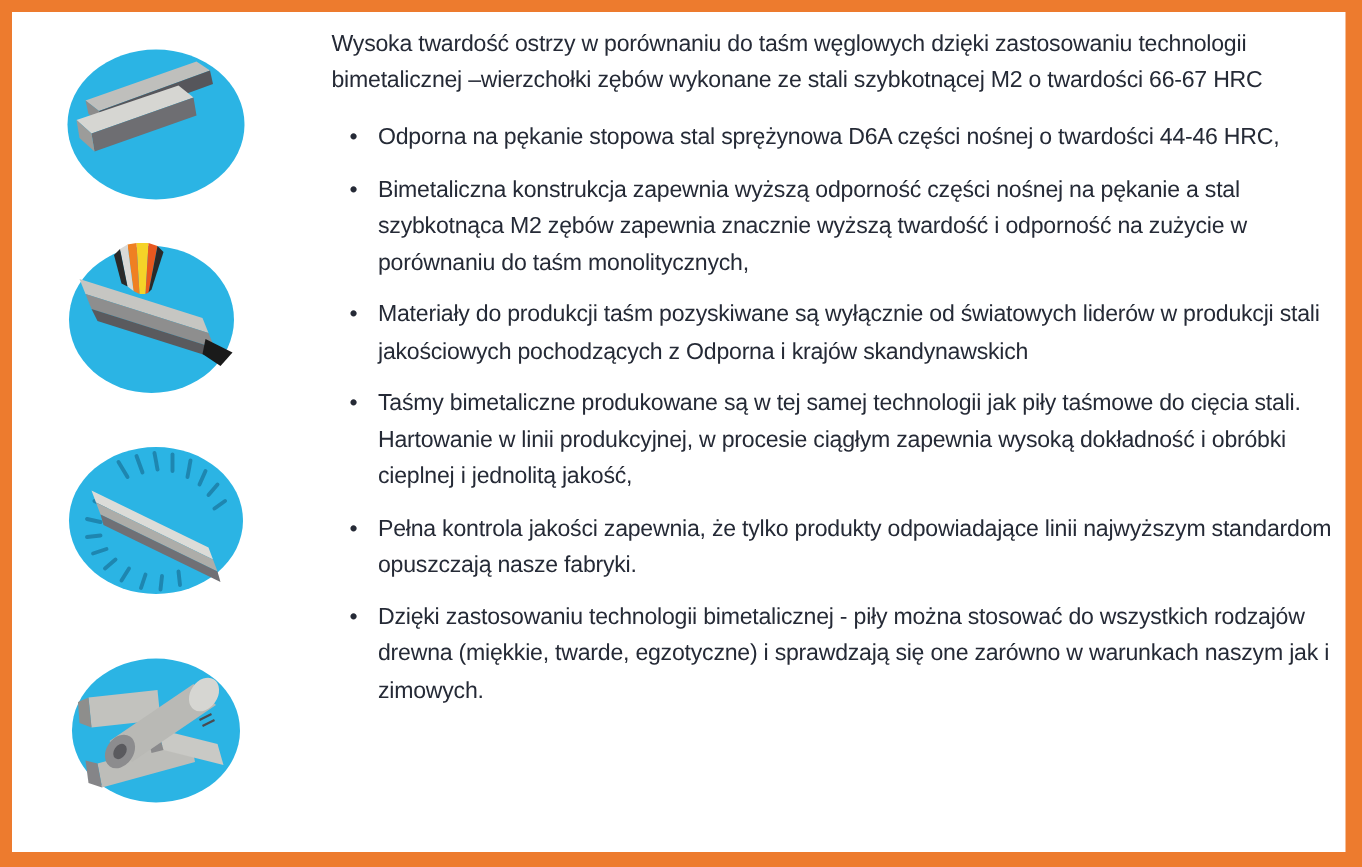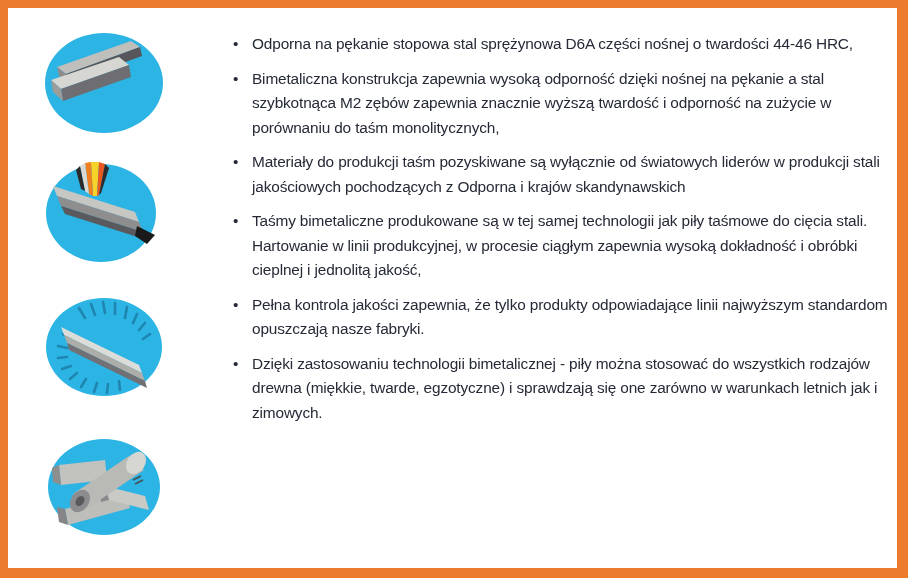--- a/index.html
+++ b/index.html
@@ -211,44 +211,45 @@
             <line x1="92" y1="48" x2="100" y2="44"></line>
           </g>
         </svg>
       </div>
 
     </div>
 
     <div class="text-column">
 
 
+      <p class="intro">Wysoka twardość ostrzy w porównaniu do taśm węglowych dzięki zastosowaniu technologii bimetalicznej –wierzchołki zębów wykonane ze stali szybkotnącej M2 o twardości 66-67 HRC</p>
 
       <ul class="bullets">
         <li class="bullet-item">
           <span class="bullet-marker">•</span>
           <span class="bullet-text">Odporna na pękanie stopowa stal sprężynowa D6A części nośnej o twardości 44-46 HRC,</span>
         </li>
         <li class="bullet-item">
           <span class="bullet-marker">•</span>
-          <span class="bullet-text">Bimetaliczna konstrukcja zapewnia wysoką odporność dzięki nośnej na pękanie a stal szybkotnąca M2 zębów zapewnia znacznie wyższą  twardość i odporność na zużycie w porównaniu do taśm monolitycznych,</span>
+          <span class="bullet-text">Bimetaliczna konstrukcja zapewnia wyższą odporność części nośnej na pękanie a stal szybkotnąca M2 zębów zapewnia znacznie wyższą  twardość i odporność na zużycie w porównaniu do taśm monolitycznych,</span>
         </li>
         <li class="bullet-item">
           <span class="bullet-marker">•</span>
           <span class="bullet-text">Materiały do produkcji taśm pozyskiwane są wyłącznie od światowych liderów w produkcji stali jakościowych pochodzących z Odporna i krajów skandynawskich</span>
         </li>
         <li class="bullet-item">
           <span class="bullet-marker">•</span>
           <span class="bullet-text">Taśmy bimetaliczne produkowane są w tej samej technologii jak piły taśmowe do cięcia stali. Hartowanie w linii produkcyjnej, w procesie ciągłym zapewnia wysoką dokładność i obróbki cieplnej i jednolitą jakość,</span>
         </li>
         <li class="bullet-item">
           <span class="bullet-marker">•</span>
           <span class="bullet-text">Pełna kontrola jakości zapewnia, że tylko produkty odpowiadające linii najwyższym standardom opuszczają nasze fabryki.</span>
         </li>
         <li class="bullet-item">
           <span class="bullet-marker">•</span>
-          <span class="bullet-text">Dzięki zastosowaniu technologii bimetalicznej - piły można stosować do wszystkich rodzajów drewna (miękkie, twarde, egzotyczne)  i sprawdzają się one zarówno w warunkach letnich jak i zimowych.</span>
+          <span class="bullet-text">Dzięki zastosowaniu technologii bimetalicznej - piły można stosować do wszystkich rodzajów drewna (miękkie, twarde, egzotyczne)  i sprawdzają się one zarówno w warunkach naszym jak i zimowych.</span>
         </li>
       </ul>
 
     </div>
 
   </div>
 </div>
 
 </body></html>

